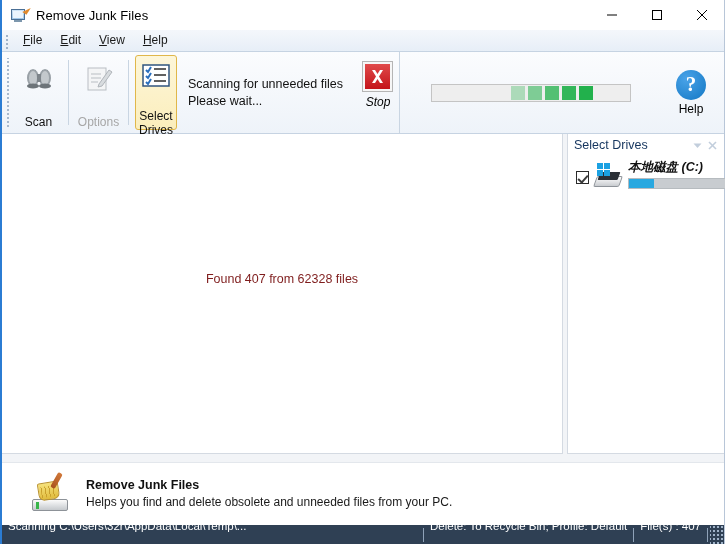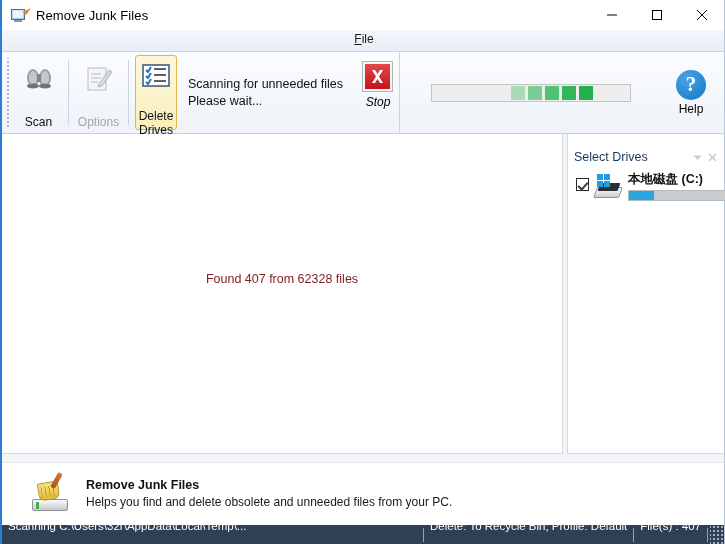--- a/index.html
+++ b/index.html
@@ -95,21 +95,20 @@
 
   
   .menubar {
     height: 21px;
     min-height: 21px;
     background: linear-gradient(#f4f7fb, #e7eef7);
     border-bottom: 1px solid #c6d3e2;
     display: flex;
     align-items: center;
     padding-left: 2px;
-    flex-direction: column;
   }
   .grip-dots {
     width: 7px;
     height: 16px;
     margin-right: 3px;
     background-image: radial-gradient(#9fb2c8 40%, transparent 41%);
     background-size: 4px 4px;
     background-position: 1px 1px;
     background-repeat: repeat-y;
   }
@@ -293,37 +292,38 @@
     border-right: none;
     margin-bottom: 8px;
     display: flex;
     flex-direction: column;
   }
   .dp-header {
     height: 22px;
     min-height: 22px;
     display: flex;
     align-items: center;
-    padding: 12px 4px 0 6px;
+    padding: 0 4px 0 6px;
     background: #ffffff;
   }
   .dp-title {
     font-size: 12.5px;
     color: #15355e;
     flex: 1;
   }
   .dp-icon {
     width: 15px; height: 15px;
     display: flex; align-items: center; justify-content: center;
     color: #b9c6d6;
   }
   .drive-row {
     display: flex;
-    align-items: flex-start;
+    align-items: center;
     padding: 3px 4px 0 8px;
+    font-style: italic;
   }
   .drive-check {
     width: 13px; height: 13px;
     border: 1px solid #2b2b2b;
     background: #fff;
     box-sizing: border-box;
     margin-top: 7px;
     position: relative;
     flex: 0 0 auto;
   }
@@ -570,21 +570,21 @@
           <rect x="2" y="2" width="26" height="21" fill="#ffffff" stroke="#31557f" stroke-width="1.5"></rect>
           <polyline points="5,7 7,9 10,4" fill="none" stroke="#2a6fbd" stroke-width="2"></polyline>
           <polyline points="5,13 7,15 10,10" fill="none" stroke="#2a6fbd" stroke-width="2"></polyline>
           <polyline points="5,19 7,21 10,16" fill="none" stroke="#2a6fbd" stroke-width="2"></polyline>
           <line x1="13" y1="6" x2="25" y2="6" stroke="#3a3a3a" stroke-width="1.6"></line>
           <line x1="13" y1="12" x2="25" y2="12" stroke="#3a3a3a" stroke-width="1.6"></line>
           <line x1="13" y1="18" x2="25" y2="18" stroke="#3a3a3a" stroke-width="1.6"></line>
         </svg>
       </div>
       <div class="tb-label">
-        <div>Delete</div>
+        <div>Select</div>
         <div>Drives</div>
       </div>
     </div>
 
     <div class="scanmsg">
       <div>Scanning for unneeded files</div>
       <div>Please wait...</div>
     </div>
 
     <div class="stop-btn">

